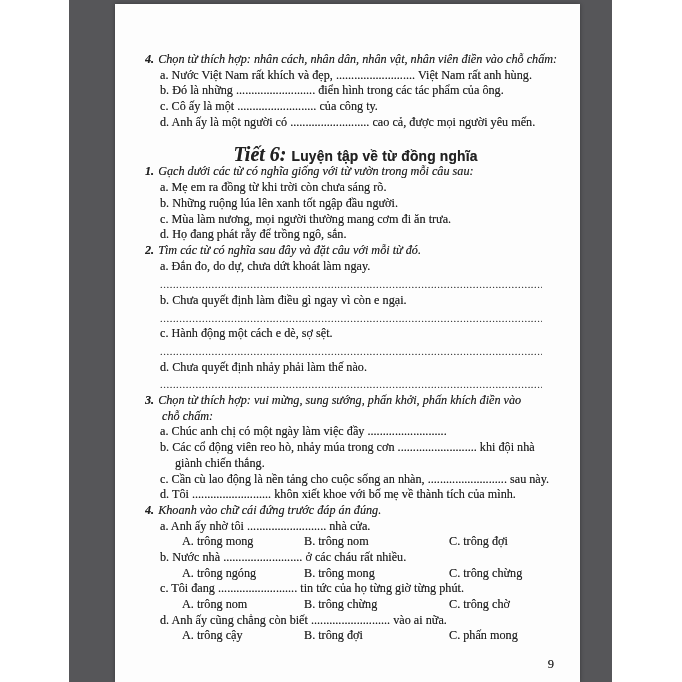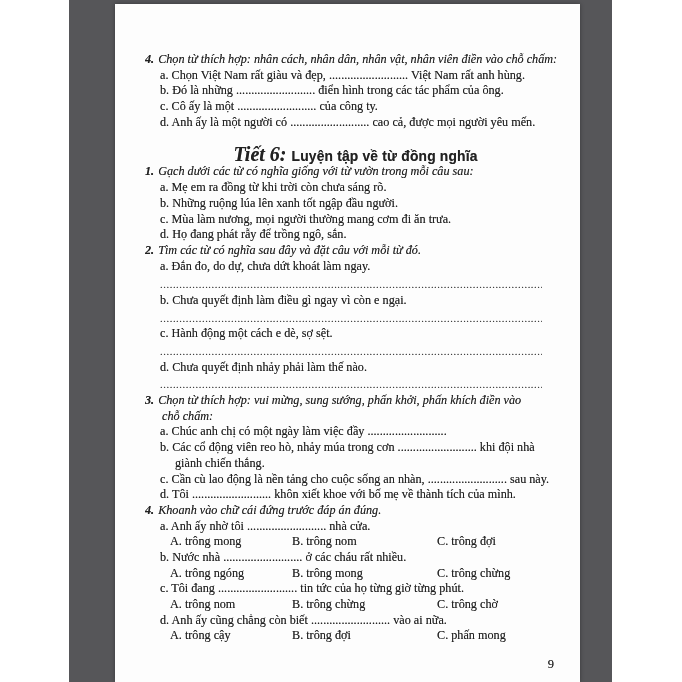--- a/index.html
+++ b/index.html
@@ -85,42 +85,42 @@
     letter-spacing: 0.6px;
     color: #3c3c3c;
     margin-top: 2px;
   }
   .dotline.first { margin-top: 3px; }
   .optrow {
     position: relative;
     height: 15.7px;
     white-space: nowrap;
   }
-  .optrow .opt { position: absolute; top: 0; }
+  .optrow .opt { position: absolute; top: 0; margin-left: 12px; }
   .optrow .opt-a { left: 25px; }
   .optrow .opt-b { left: 147px; }
   .optrow .opt-c { left: 292px; }
   .pagenum {
     margin-top: 13px;
     text-align: right;
     padding-right: 12px;
     height: 15.7px;
     font-size: 12.5px;
   }
 </style>
 </head>
 <body>
 
 <div class="stage">
   <div class="backdrop"></div>
   <div class="page">
     <div class="content">
 
       <div class="line intro"><span class="num">4.</span><span>Chọn từ thích hợp: nhân cách, nhân dân, nhân vật, nhân viên điền vào chỗ chấm:</span></div>
-      <div class="line sub">a. Chọn Việt Nam rất giàu và đẹp, .......................... Việt Nam rất anh hùng.</div>
+      <div class="line sub">a. Nước Việt Nam rất khích và đẹp, .......................... Việt Nam rất anh hùng.</div>
       <div class="line sub">b. Đó là những .......................... điển hình trong các tác phẩm của ông.</div>
       <div class="line sub">c. Cô ấy là một .......................... của công ty.</div>
       <div class="line sub">d. Anh ấy là một người có .......................... cao cả, được mọi người yêu mến.</div>
 
       <div class="heading"><span class="script">Tiết 6:</span><span class="title">Luyện tập về từ đồng nghĩa</span></div>
 
       <div class="line intro"><span class="num">1.</span><span>Gạch dưới các từ có nghĩa giống với từ vườn trong mỗi câu sau:</span></div>
       <div class="line sub">a. Mẹ em ra đồng từ khi trời còn chưa sáng rõ.</div>
       <div class="line sub">b. Những ruộng lúa lên xanh tốt ngập đầu người.</div>
       <div class="line sub">c. Mùa làm nương, mọi người thường mang cơm đi ăn trưa.</div>

